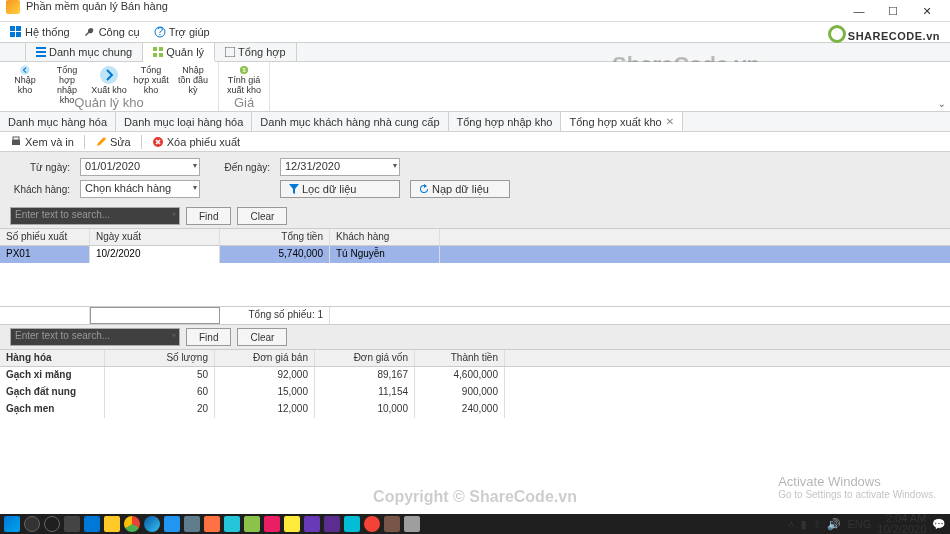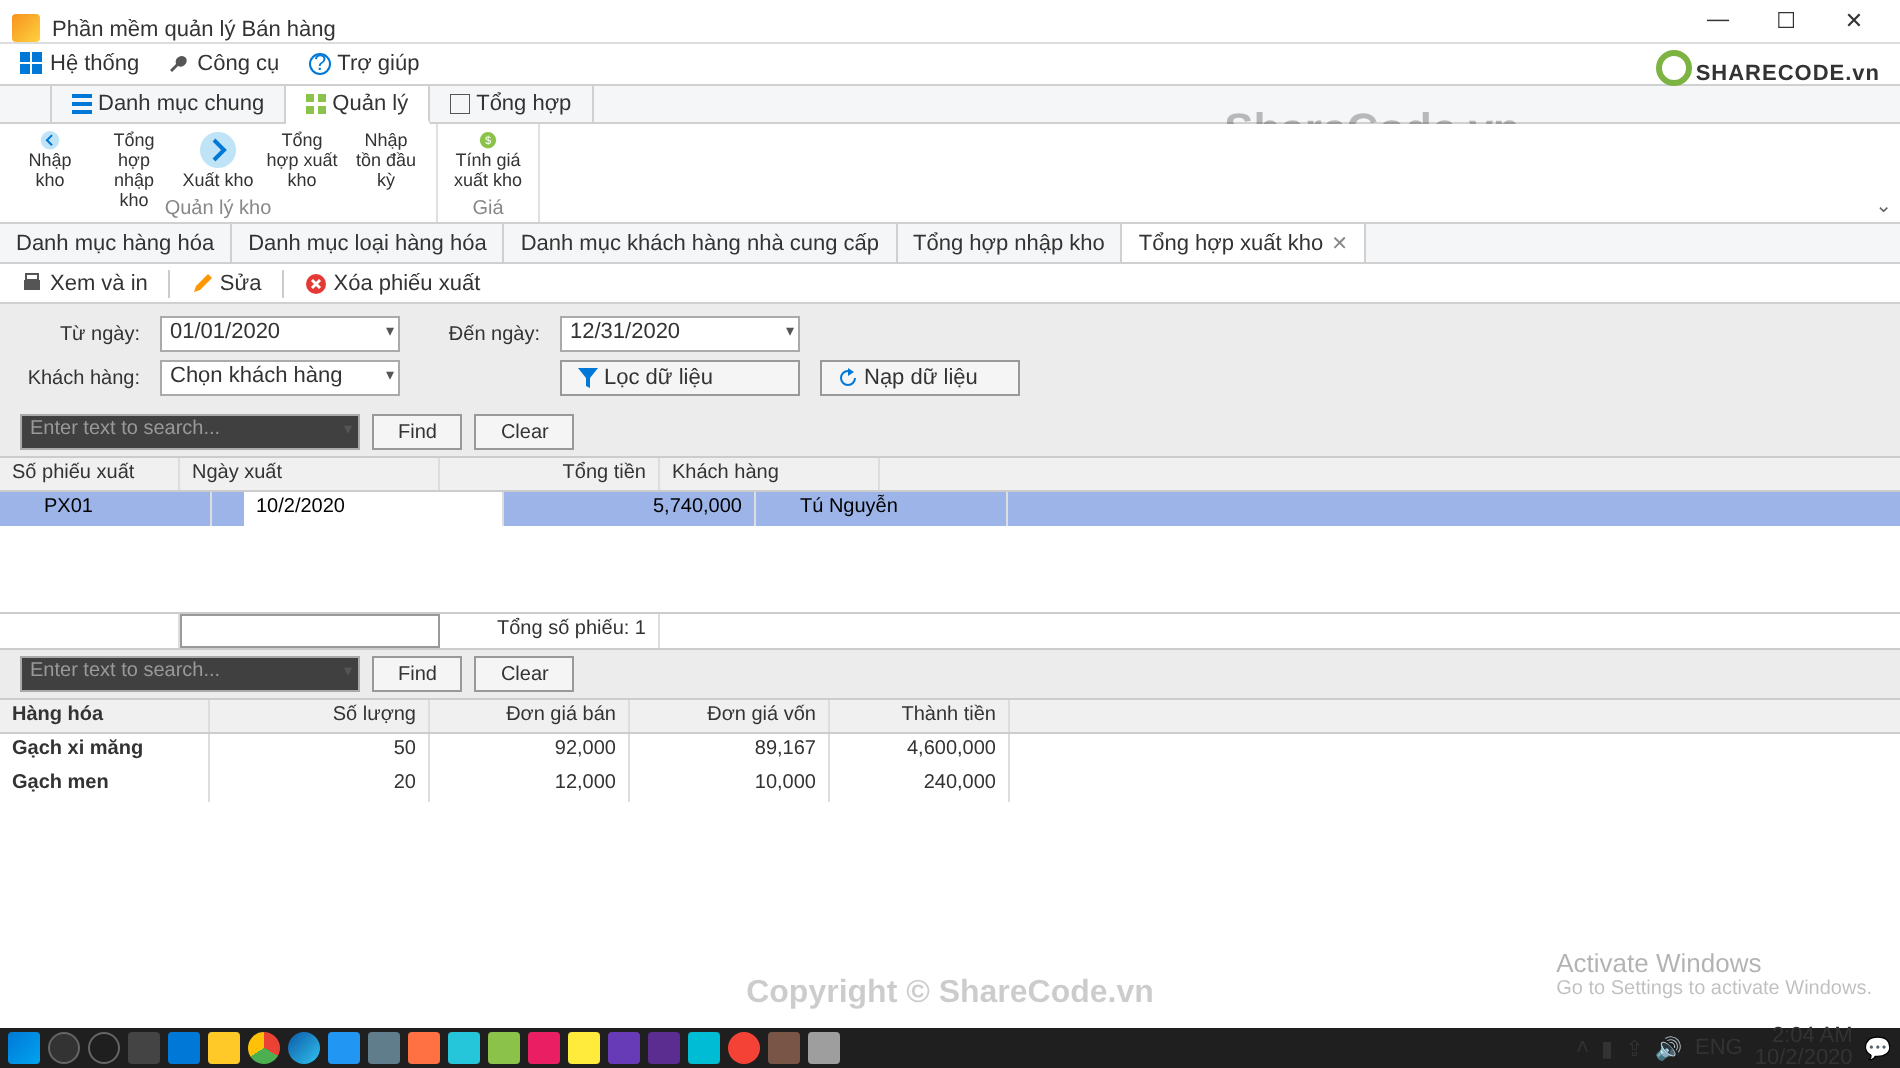--- a/index.html
+++ b/index.html
@@ -1,19 +1,19 @@
 <!DOCTYPE html>
 <html><head>
 <meta charset="utf-8">
 <style>
 * { box-sizing: border-box; margin: 0; padding: 0; font-family: "Segoe UI", Tahoma, sans-serif; font-size: 11px; color: #333; }
 body { background: #f0f0f0; width: 950px; height: 534px; overflow: hidden; position: relative; }
 
 
-.titlebar { height: 22px; background: #fff; display: flex; align-items: flex-end; padding: 0 6px; border-bottom: 1px solid #ddd; }
+.titlebar { height: 22px; background: #fff; display: flex; align-items: flex-start; padding: 0 6px; border-bottom: 1px solid #ddd; }
 .titlebar .appicon { width: 14px; height: 14px; background: linear-gradient(135deg,#f7931e,#ffd23f); border-radius: 2px; margin-right: 6px; }
 .titlebar .title { flex: 1; font-size: 11px; }
 .winbtn { width: 34px; height: 22px; display: flex; align-items: center; justify-content: center; cursor: pointer; font-size: 12px; }
 
 
 .menubar { height: 20px; background: #fff; display: flex; align-items: center; padding: 0 4px; gap: 2px; }
 .menubar .mitem { display: flex; align-items: center; gap: 3px; padding: 2px 6px; cursor: pointer; }
 .menubar .micon { width: 12px; height: 12px; display: inline-block; }
 
 
@@ -27,21 +27,21 @@
 
 
 .ribtabs { height: 20px; background: #f5f6f7; border-top: 1px solid #d0d0d0; border-bottom: 1px solid #d0d0d0; display: flex; align-items: stretch; }
 .ribtab { padding: 3px 10px; cursor: pointer; border-right: 1px solid #d0d0d0; display: flex; align-items: center; gap: 3px; }
 .ribtab.active { background: #fff; border-bottom: 2px solid #fff; margin-bottom: -1px; }
 .ribtab .ticon { width: 10px; height: 10px; }
 
 
 .ribbon { height: 50px; background: #fff; border-bottom: 1px solid #d0d0d0; display: flex; position: relative; }
 .rbgrp { border-right: 1px solid #e0e0e0; padding: 2px 6px 14px; position: relative; display: flex; gap: 4px; }
-.rbgrp .glabel { position: absolute; bottom: 1px; left: 0; right: 0; text-align: center; font-size: 10px; color: #888; }
+.rbgrp .glabel { position: absolute; bottom: 1px; left: 0; right: 0; text-align: center; font-size: 13px; color: #888; }
 .rbbtn { width: 38px; display: flex; flex-direction: column; align-items: center; gap: 1px; cursor: pointer; padding: 1px; }
 .rbbtn .ricon { width: 20px; height: 20px; }
 .rbbtn .rlabel { font-size: 9px; text-align: center; line-height: 1.1; }
 .ribbon .chev { position: absolute; right: 4px; bottom: 2px; font-size: 10px; color: #666; cursor: pointer; }
 
 
 .doctabs { height: 20px; background: #f5f6f7; border-bottom: 1px solid #d0d0d0; display: flex; align-items: stretch; }
 .doctab { padding: 3px 8px; border-right: 1px solid #d0d0d0; cursor: pointer; font-size: 10px; display: flex; align-items: center; gap: 4px; }
 .doctab.active { background: #fff; }
 .doctab .xclose { font-size: 10px; color: #888; }
@@ -64,21 +64,21 @@
 .searchbox { width: 170px; height: 18px; border: 1px solid #aaa; background: #404040; padding: 1px 4px; font-size: 10px; position: relative; color: #999; }
 .searchbox::after { content: "▾"; position: absolute; right: 3px; top: 2px; font-size: 8px; color: #555; }
 .sbtn { height: 18px; border: 1px solid #999; background: #f5f5f5; padding: 0 12px; font-size: 10px; cursor: pointer; }
 
 
 .grid { background: #fff; }
 .ghead { display: flex; background: #f0f0f0; border-top: 1px solid #ccc; border-bottom: 1px solid #ccc; height: 18px; }
 .gcell { padding: 2px 6px; font-size: 10px; border-right: 1px solid #ddd; overflow: hidden; white-space: nowrap; }
 .grow { display: flex; height: 17px; }
 .grow.sel { background: #9db4e8; }
-.grow.sel .gcell { color: #000; margin-left: 16px; }
+.grow.sel .gcell { color: #000; }
 .gfoot { display: flex; background: #fff; border-top: 1px solid #ccc; height: 18px; }
 
 .grid1 .c1 { width: 90px; }
 .grid1 .c2 { width: 130px; }
 .grid1 .c3 { width: 110px; text-align: right; }
 .grid1 .c4 { width: 110px; }
 .grid1 .gbody { height: 60px; }
 .grid1 .gfoot .c2 { border: 1px solid #999; background: #fff; }
 .grid1 .gfoot .c3 { text-align: right; }
 
@@ -333,20 +333,27 @@
     <div class="gcell c4">Đơn giá vốn</div>
     <div class="gcell c5">Thành tiền</div>
   </div>
   <div class="gbody" id="g2body">
       <div class="grow">
         <div class="gcell c1">Gạch xi măng</div>
         <div class="gcell c2">50</div>
         <div class="gcell c3">92,000</div>
         <div class="gcell c4">89,167</div>
         <div class="gcell c5">4,600,000</div>
+      </div>
+      <div class="grow">
+        <div class="gcell c1">Gạch đất nung</div>
+        <div class="gcell c2">60</div>
+        <div class="gcell c3">15,000</div>
+        <div class="gcell c4">11,154</div>
+        <div class="gcell c5">900,000</div>
       </div>
       <div class="grow">
         <div class="gcell c1">Gạch men</div>
         <div class="gcell c2">20</div>
         <div class="gcell c3">12,000</div>
         <div class="gcell c4">10,000</div>
         <div class="gcell c5">240,000</div>
       </div>
     </div>
 </div>

